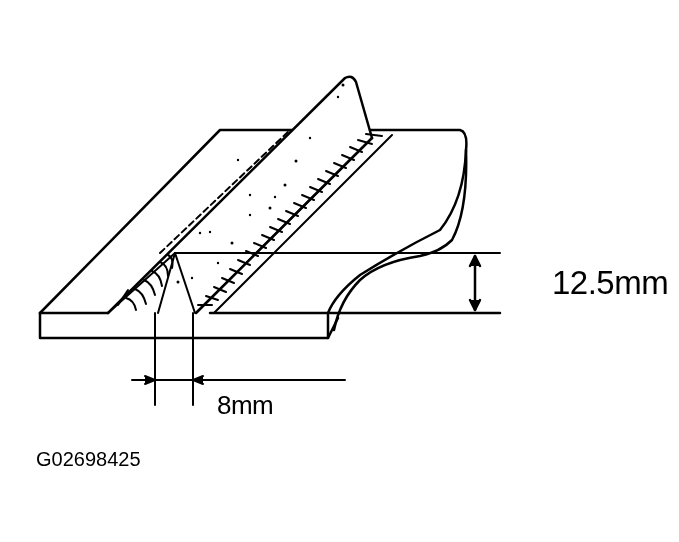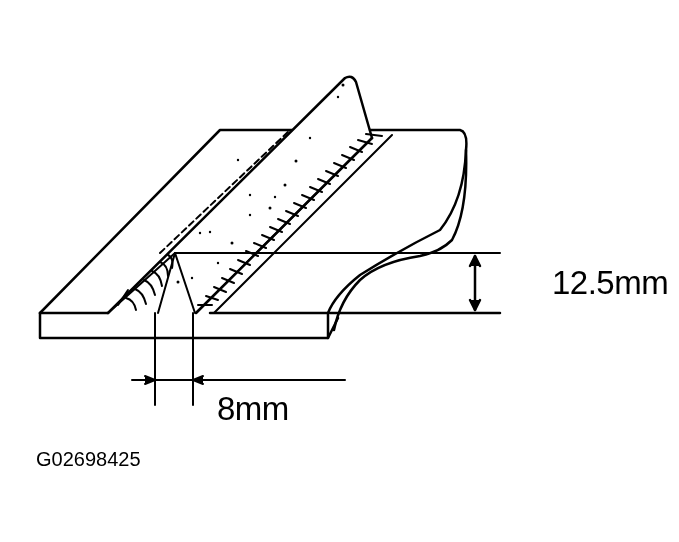--- a/index.html
+++ b/index.html
@@ -1,20 +1,20 @@
 <!DOCTYPE html>
 <html><head>
 <meta charset="utf-8">
 <style>
   html, body { margin:0; padding:0; background:#ffffff; }
   body { width:679px; height:542px; position:relative; overflow:hidden; font-family:"Liberation Sans", sans-serif; }
   #diagram { position:absolute; left:0; top:0; width:679px; height:542px; }
   .lbl { position:absolute; color:#000; font-family:"Liberation Sans", sans-serif; white-space:nowrap; }
   .dim-12 { left:508px; top:264px; font-size:33px; letter-spacing:-0.5px;margin-left:44px; }
-  .dim-8 { left:217px; top:390px; font-size:33px; letter-spacing:-0.5px; }
+  .dim-8 { left:217px; top:390px; font-size:26px; letter-spacing:-0.5px; }
   .fig-id { left:36px; top:448px; font-size:20px; }
 </style>
 </head>
 <body>
 
 <svg id="diagram" viewBox="0 0 679 542" xmlns="http://www.w3.org/2000/svg">
   <g fill="none" stroke="#000" stroke-width="2.5" stroke-linejoin="round" stroke-linecap="round">
 
     <g>
       <path d="M40 313 L40 338 L328 338 Q332 330 338 318"></path>

